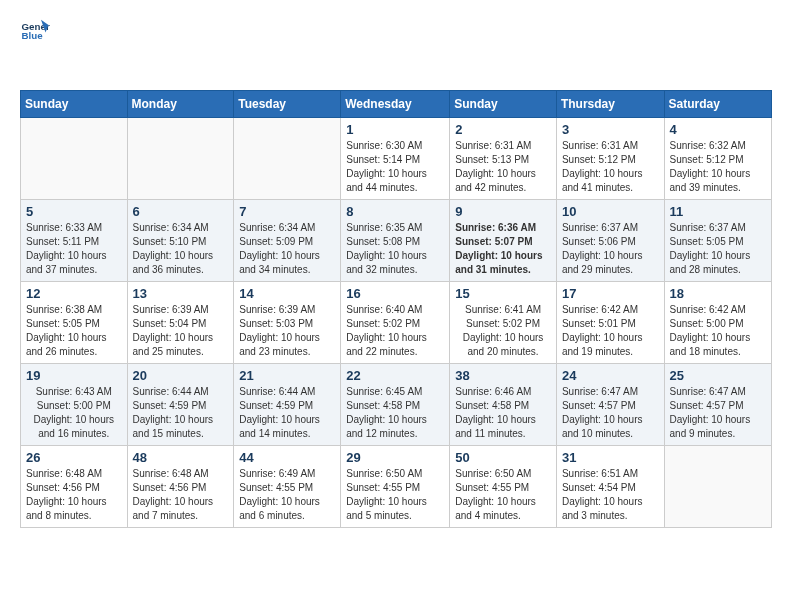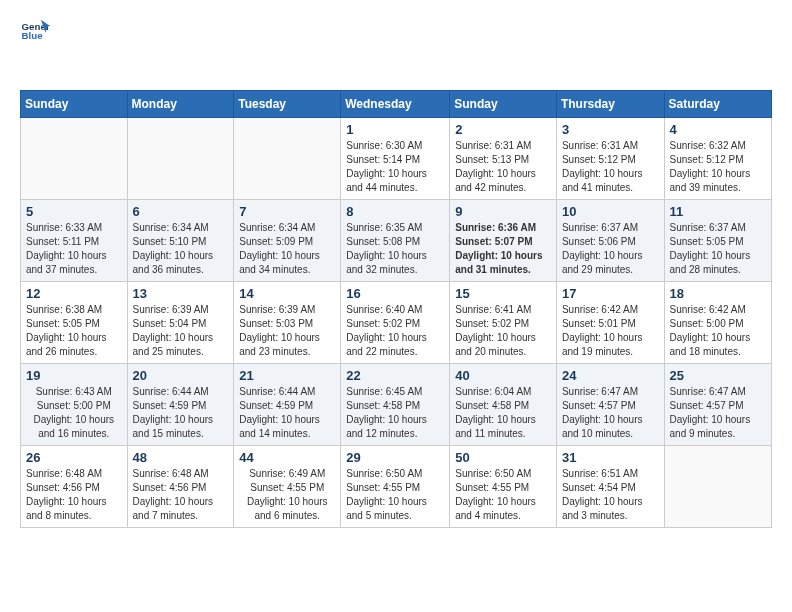--- a/index.html
+++ b/index.html
@@ -223,21 +223,21 @@
         </td>
         <td>
           <span class="day-number">16</span>
           <div class="day-info" style="white-space: pre-line;">Sunrise: 6:40 AM
 Sunset: 5:02 PM
 Daylight: 10 hours
 and 22 minutes.</div>
         </td>
         <td>
           <span class="day-number">15</span>
-          <div class="day-info" style="white-space: pre-line;">Sunrise: 6:41 AM
+          <div class="day-info" style="white-space: pre-line; text-align: center;">Sunrise: 6:41 AM
 Sunset: 5:02 PM
 Daylight: 10 hours
 and 20 minutes.</div>
         </td>
         <td>
           <span class="day-number">17</span>
           <div class="day-info" style="white-space: pre-line;">Sunrise: 6:42 AM
 Sunset: 5:01 PM
 Daylight: 10 hours
 and 19 minutes.</div>
@@ -273,22 +273,22 @@
 and 14 minutes.</div>
         </td>
         <td>
           <span class="day-number">22</span>
           <div class="day-info" style="white-space: pre-line;">Sunrise: 6:45 AM
 Sunset: 4:58 PM
 Daylight: 10 hours
 and 12 minutes.</div>
         </td>
         <td>
-          <span class="day-number">40</span>
-          <div class="day-info" style="white-space: pre-line;">Sunrise: 6:04 AM
+          <span class="day-number">38</span>
+          <div class="day-info" style="white-space: pre-line;">Sunrise: 6:46 AM
 Sunset: 4:58 PM
 Daylight: 10 hours
 and 11 minutes.</div>
         </td>
         <td>
           <span class="day-number">24</span>
           <div class="day-info" style="white-space: pre-line;">Sunrise: 6:47 AM
 Sunset: 4:57 PM
 Daylight: 10 hours
 and 10 minutes.</div>
@@ -311,21 +311,21 @@
         </td>
         <td>
           <span class="day-number">48</span>
           <div class="day-info" style="white-space: pre-line;">Sunrise: 6:48 AM
 Sunset: 4:56 PM
 Daylight: 10 hours
 and 7 minutes.</div>
         </td>
         <td>
           <span class="day-number">44</span>
-          <div class="day-info" style="white-space: pre-line; text-align: center;">Sunrise: 6:49 AM
+          <div class="day-info" style="white-space: pre-line;">Sunrise: 6:49 AM
 Sunset: 4:55 PM
 Daylight: 10 hours
 and 6 minutes.</div>
         </td>
         <td>
           <span class="day-number">29</span>
           <div class="day-info" style="white-space: pre-line;">Sunrise: 6:50 AM
 Sunset: 4:55 PM
 Daylight: 10 hours
 and 5 minutes.</div>

